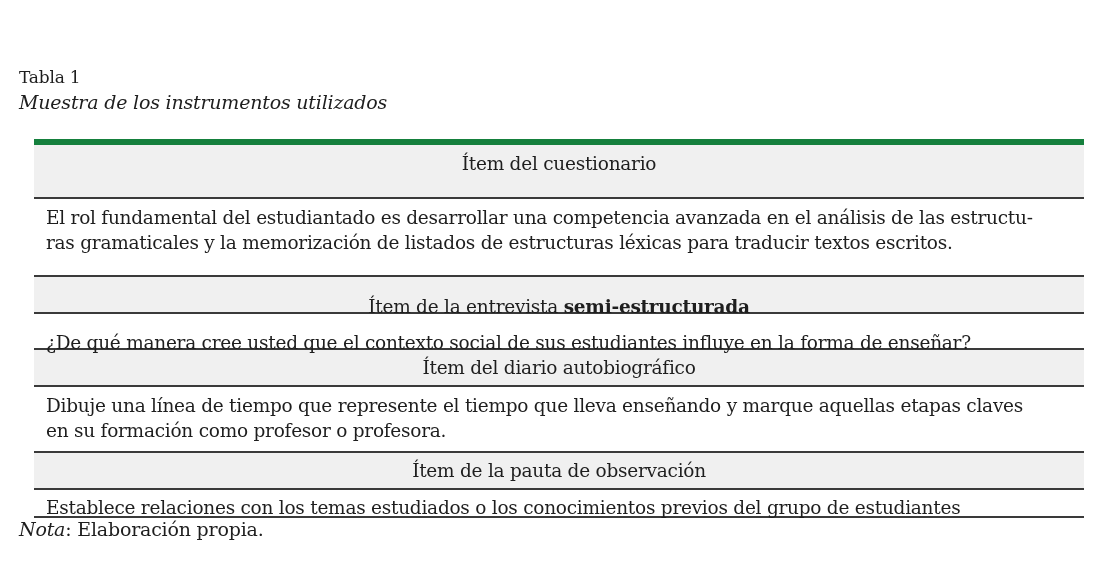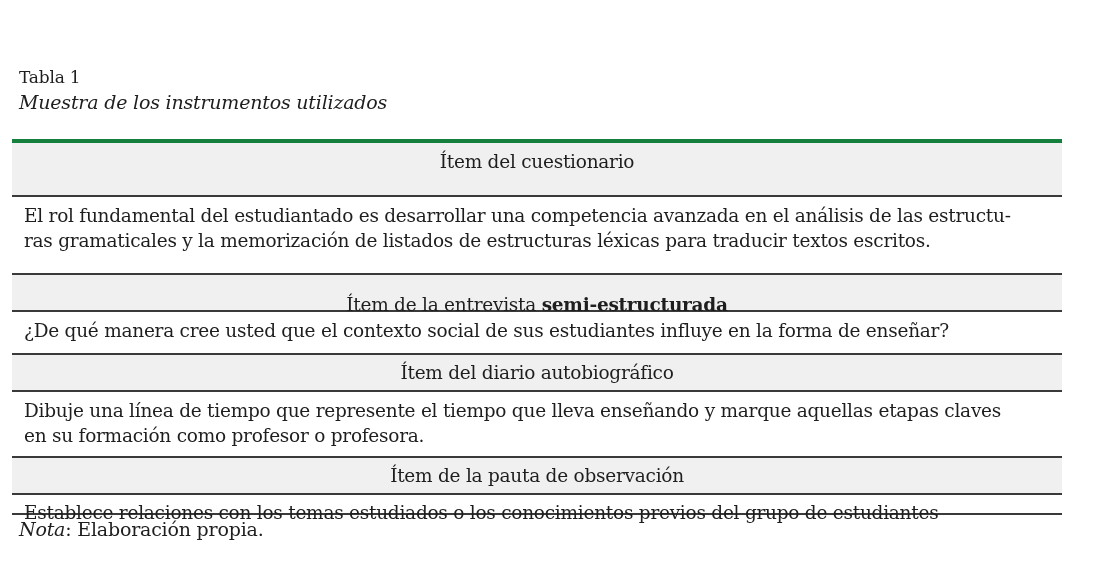--- a/index.html
+++ b/index.html
@@ -29,24 +29,24 @@
       left: 19px;
       top: 90px;
       font-size: 19px;
       line-height: 24px;
       font-style: italic;
       letter-spacing: -0.2px;
       text-align: right;
     }
     .table {
       position: absolute;
-      left: 12px;
+      left: 34px;
       top: 139px;
       width: 1050px;
-      border-top: 4px solid #15803d;
+      border-top: 6px solid #15803d;
     }
     .row {
       border-bottom: 2px solid #3a3a3a;
       box-sizing: border-box;
       font-size: 18.5px;
       line-height: 25px;
       letter-spacing: -0.25px;
     }
     .row.head {
       background: #f0f0f0;
@@ -54,25 +54,25 @@
     }
     .row.body {
       background: #ffffff;
       text-align: left;
       padding-left: 12px;
       padding-right: 8px;
     }
     .r1 { height: 54px; padding-top: 6px; }
     .r2 { height: 78px; padding-top: 6px; }
     .r3 { height: 37px; padding-top: 17px; }
-    .r4 { height: 43px; padding-top: 6px; }
+    .r4 { height: 36px; padding-top: 16px; }
     .r5 { height: 37px; padding-top: 5px; }
     .r6 { height: 66px; padding-top: 6px; }
     .r7 { height: 37px; padding-top: 5px; }
-    .r8 { height: 20px; padding-top: 5px; }
+    .r8 { height: 28px; padding-top: 5px; }
     .bold { font-weight: bold; }
     .note {
       position: absolute;
       left: 19px;
       top: 517px;
       font-size: 19px;
       line-height: 24px;
       letter-spacing: -0.2px;
     }
     .note .em { font-style: italic; }

